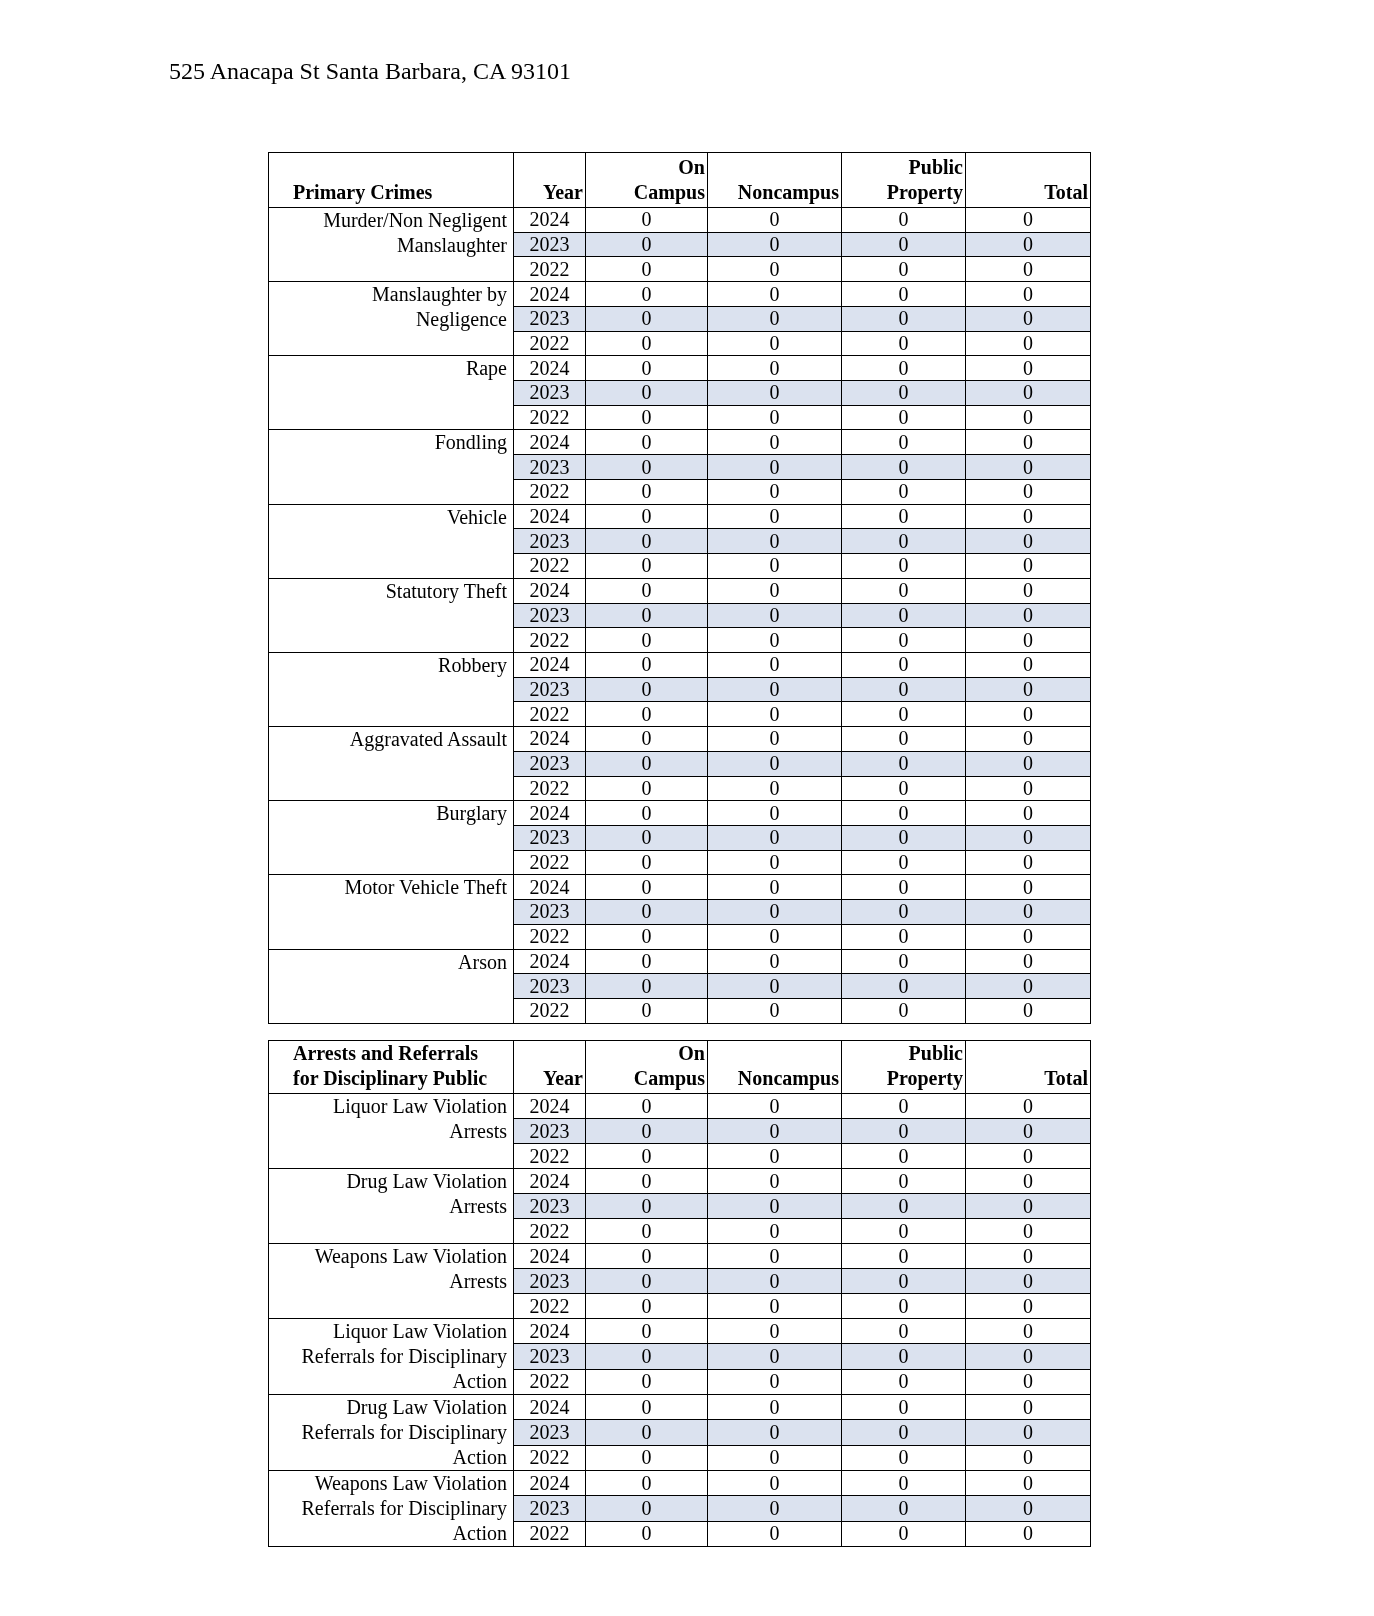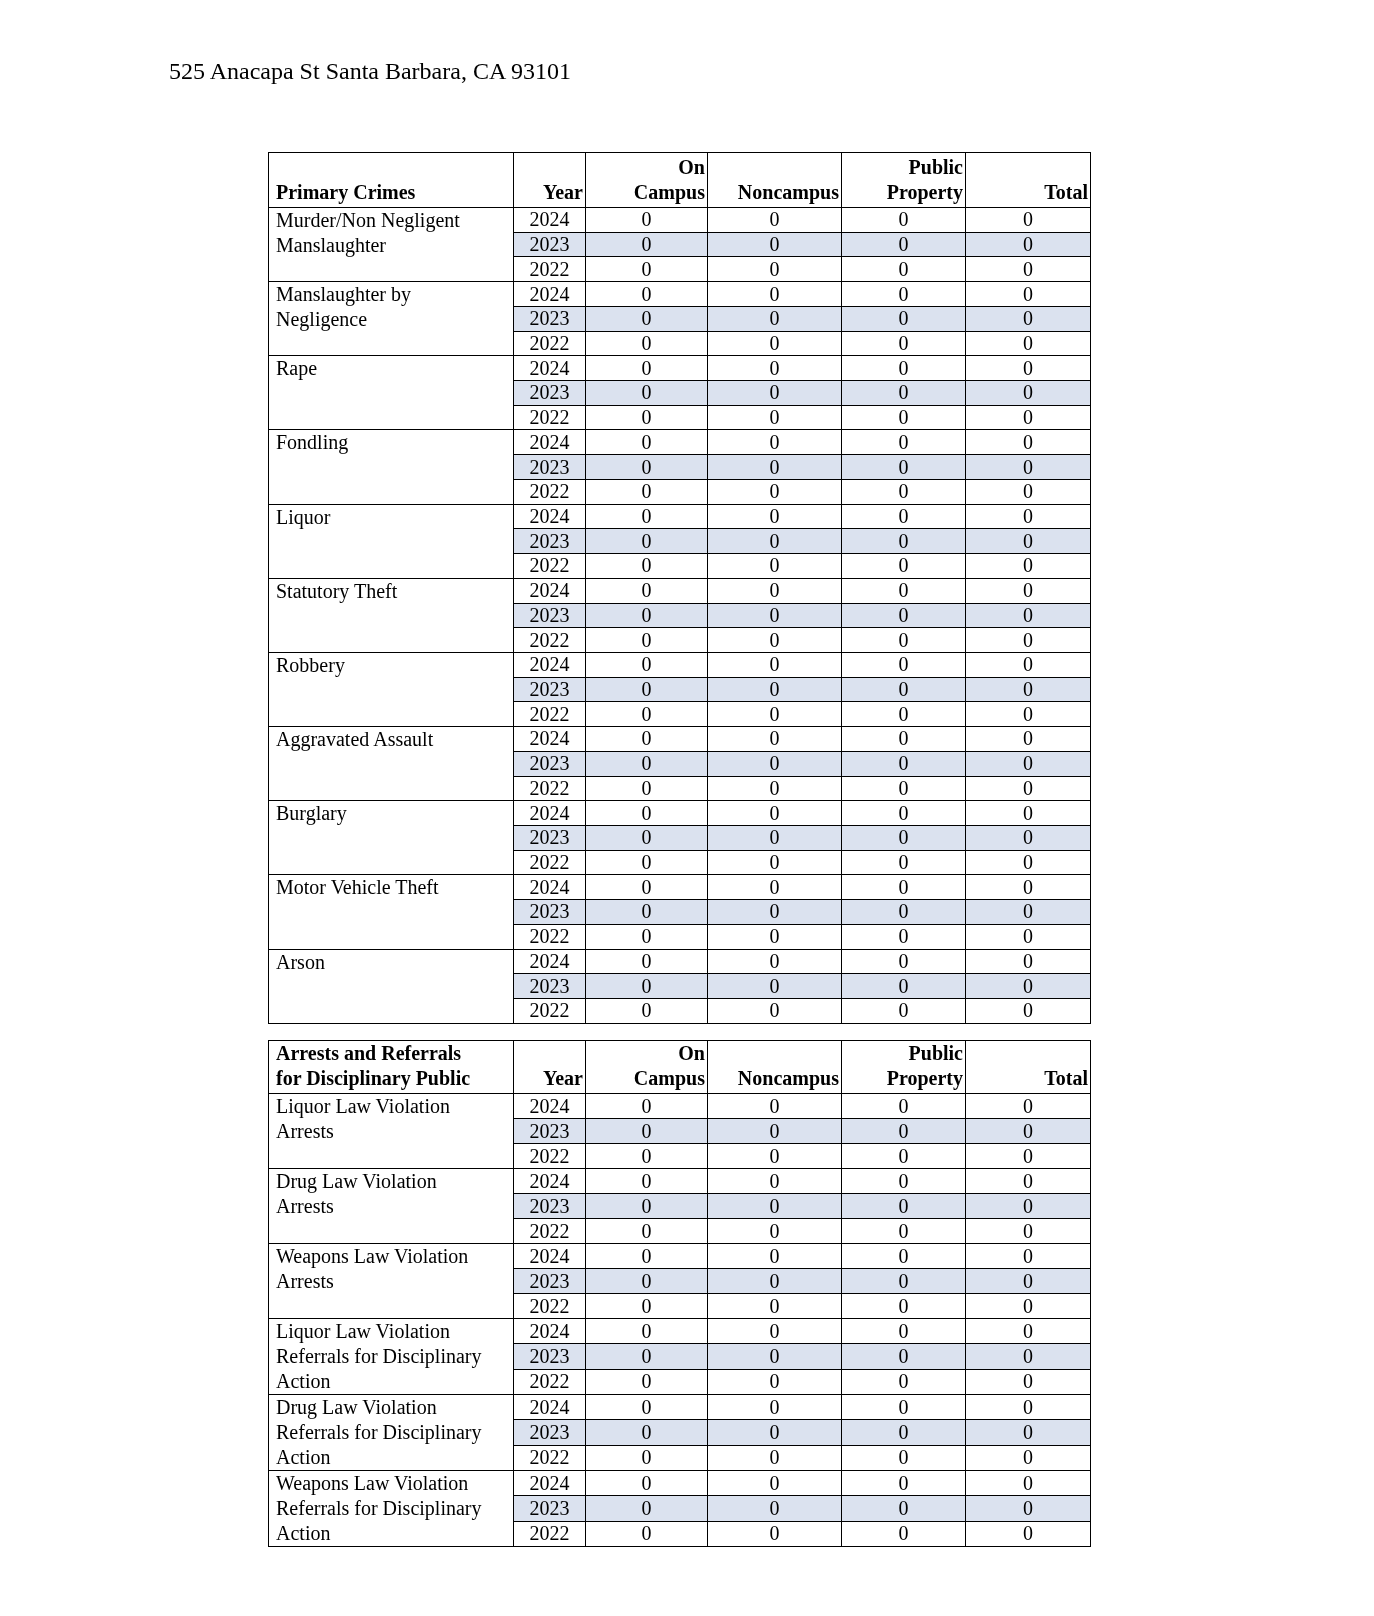--- a/index.html
+++ b/index.html
@@ -43,31 +43,31 @@
   }
   table.stats th{
     font-weight:bold;
     vertical-align:bottom;
     text-align:right;
     padding:0 2px 2px 2px;
     line-height:25px;
   }
   table.stats th.title-head{
     text-align:left;
-    padding-left:7px;
+    padding-left:24px;
   }
   #table-primary{top:152px;}
   #table-arrests{top:1040px;}
   #table-primary th{height:55px;}
   #table-arrests th{height:48px;}
   #table-primary td.year, #table-primary td.val{height:24.73px;}
   #table-arrests td.year, #table-arrests td.val{height:25px;}
   td.cat{
     vertical-align:top;
-    text-align:left;
+    text-align:right;
     padding:0 6px 0 7px;
     background:#ffffff;
   }
   #table-primary td.cat{line-height:24.73px;}
   #table-arrests td.cat{line-height:25px;}
   td.year, td.val{
     text-align:center;
     vertical-align:middle;
     padding:0;
   }
@@ -207,21 +207,21 @@
       </tr>
       <tr>
         <td class="year">2022</td>
         <td class="val">0</td>
         <td class="val">0</td>
         <td class="val">0</td>
         <td class="val">0</td>
       </tr>
       <tr>
         <td class="cat" rowspan="3">
-          <div>Liquor</div>
+          <div>Vehicle</div>
         </td>
         <td class="year">2024</td>
         <td class="val">0</td>
         <td class="val">0</td>
         <td class="val">0</td>
         <td class="val">0</td>
       </tr>
       <tr>
         <td class="year shaded">2023</td>
         <td class="val shaded">0</td>

